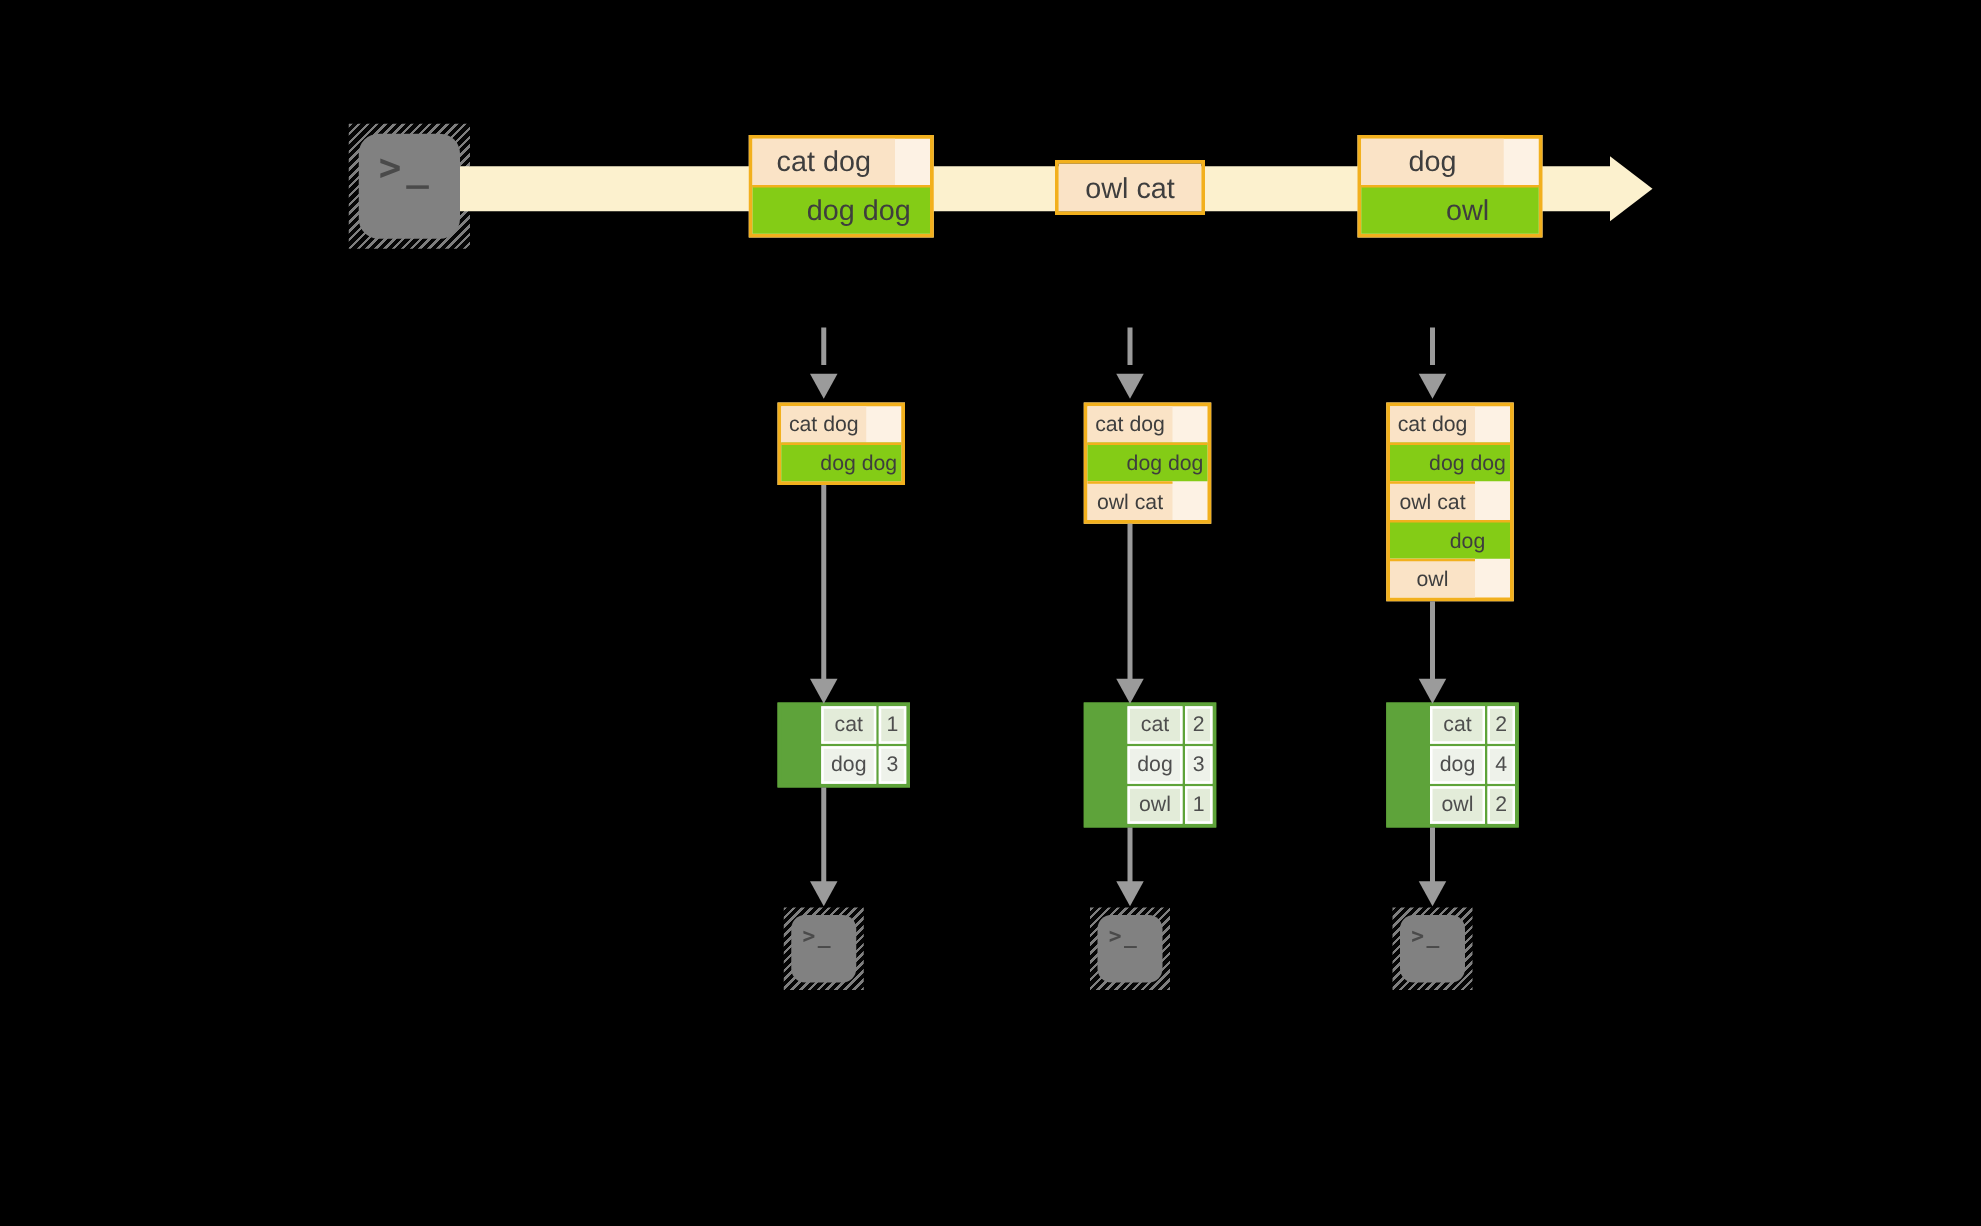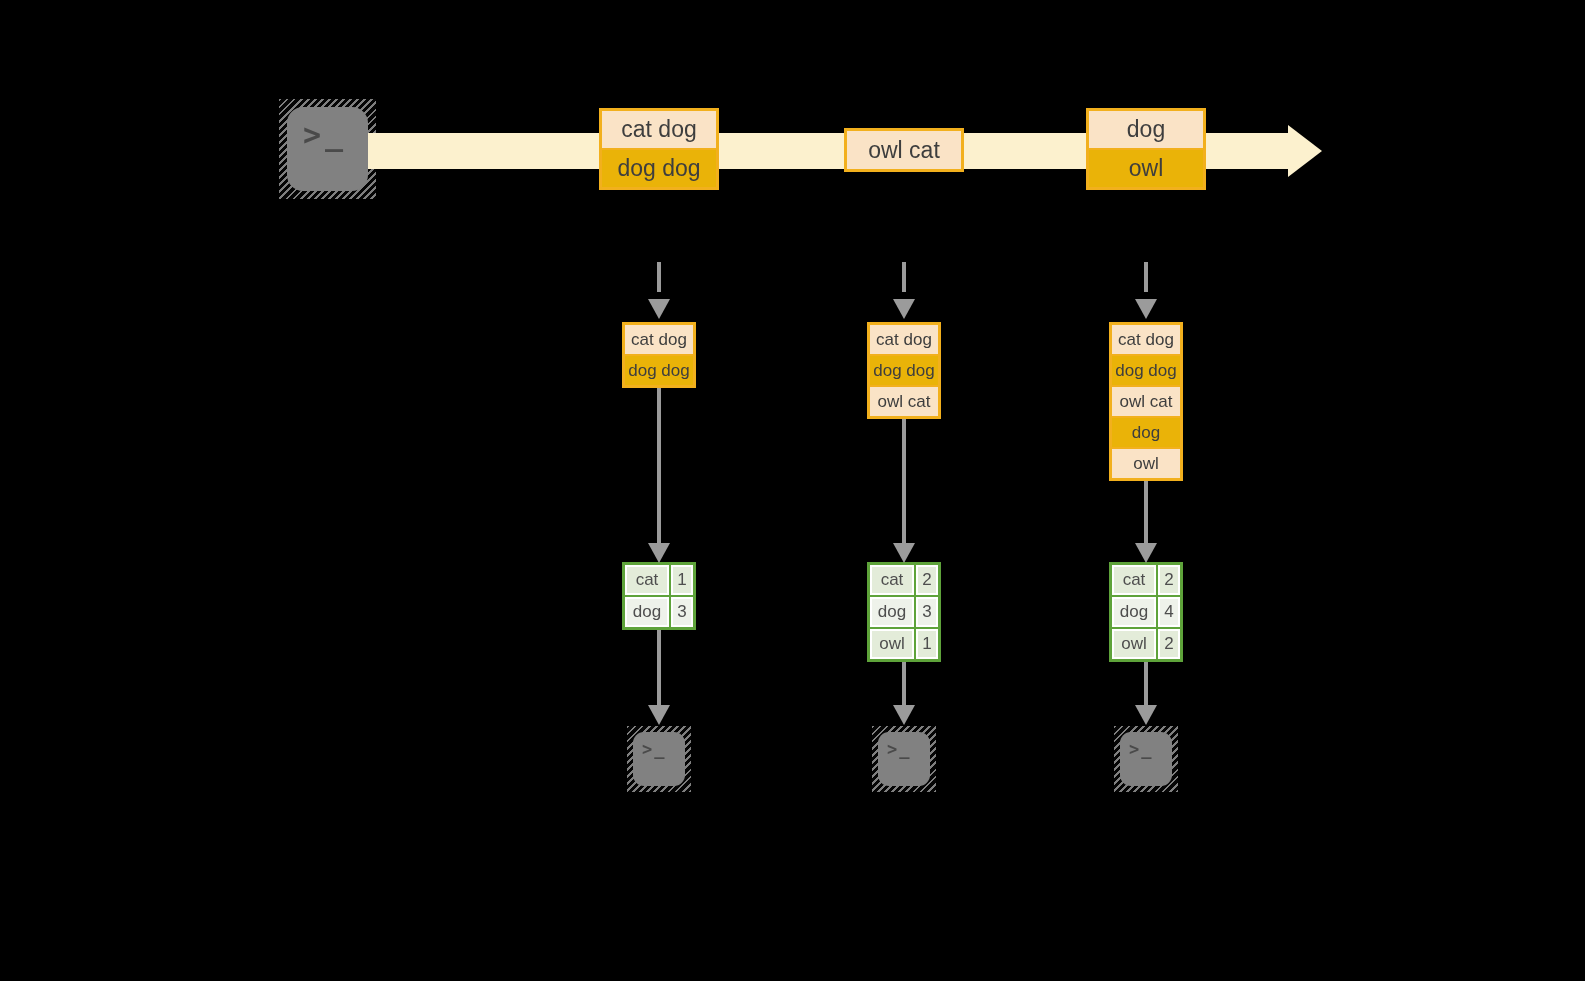--- a/index.html
+++ b/index.html
@@ -19,36 +19,36 @@
              border-left:34px solid #fcf1ce;}
 
   
   .obox{position:absolute;border:3px solid #f2b01d;background:#fdf2e4;}
   .obox .cell{text-align:center;color:#3e3e3e;}
   .obox .cell + .cell{border-top:2px solid #f2b01d;}
   .ev-cell{width:114px;height:37px;line-height:37px;font-size:23px;}
   .ev-cell-lg{width:114px;height:38px;line-height:38px;font-size:23px;}
   .st-cell{width:68px;height:29px;line-height:29px;font-size:17px;}
   .peach{background:#fae3c6;}
-  .cream{background:#eab308;}
+  .cream{background:#84cc16;padding-left:28px;}
 
   
   .vline{position:absolute;width:4px;background:#9b9b9b;z-index:3;}
   .vhead{position:absolute;width:0;height:0;z-index:3;
          border-left:11px solid transparent;border-right:11px solid transparent;
          border-top:20px solid #9b9b9b;}
 
   
   .qband{position:absolute;left:690px;top:461px;width:420px;height:45px;background:#fff;
          z-index:1;display:flex;align-items:center;justify-content:center;
          font-size:31px;color:#2d2d2d;letter-spacing:0.5px;}
 
   
   .gtable{position:absolute;display:grid;grid-template-columns:44px 22px;grid-auto-rows:30px;
-          gap:2px;background:#5ea33a;border:3px solid #5ea33a;z-index:2;}
+          gap:2px;background:#5ea33a;border:3px solid #5ea33a;z-index:2;padding-left:32px;}
   .tb-cell{box-sizing:border-box;border:2px solid #ffffff;text-align:center;
            height:30px;line-height:25px;font-size:17px;color:#4e4e4e;}
   .t-dark{background:#e3ecd9;}
   .t-light{background:#eef2ea;}
 
   .z2{z-index:2;}
 </style>
 </head>
 <body>
 

